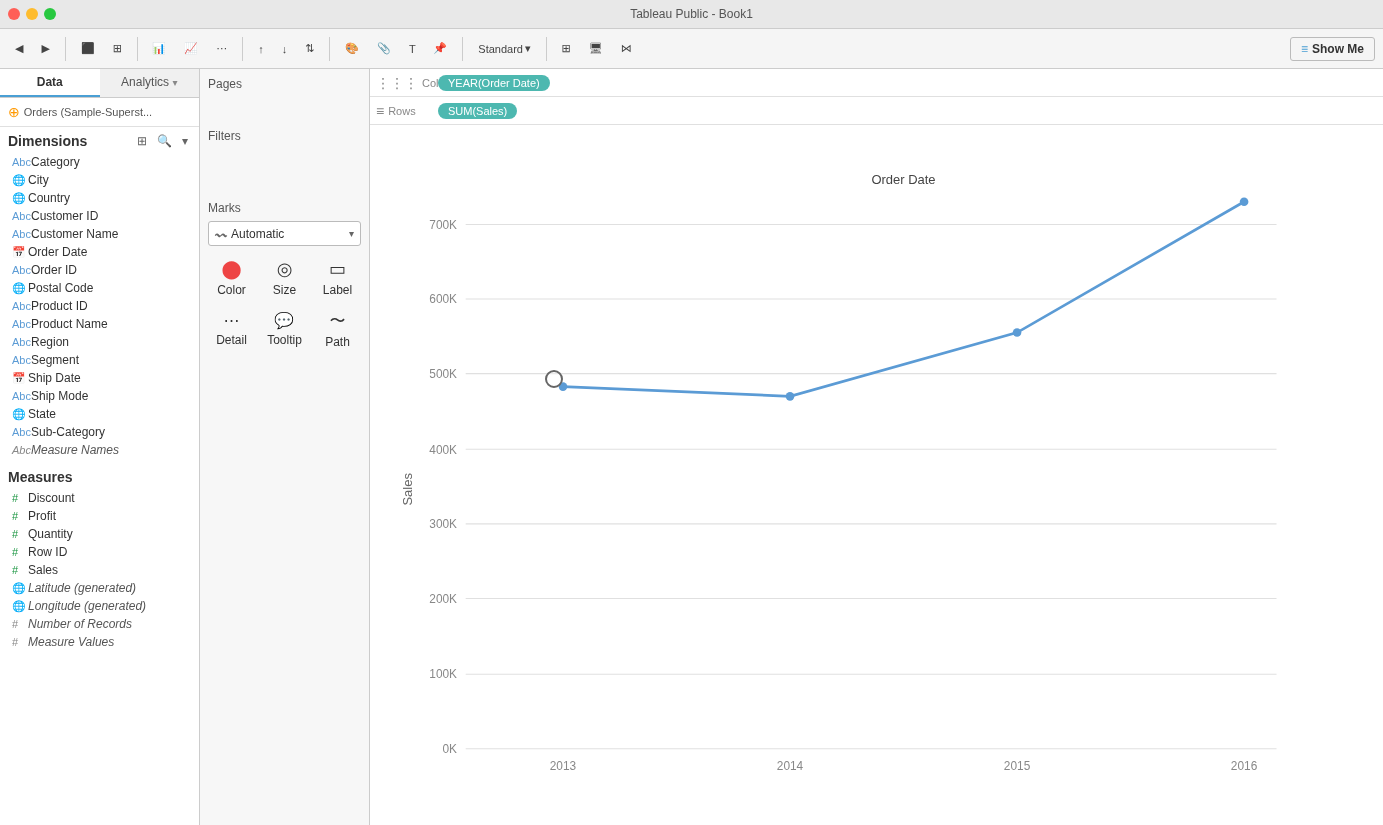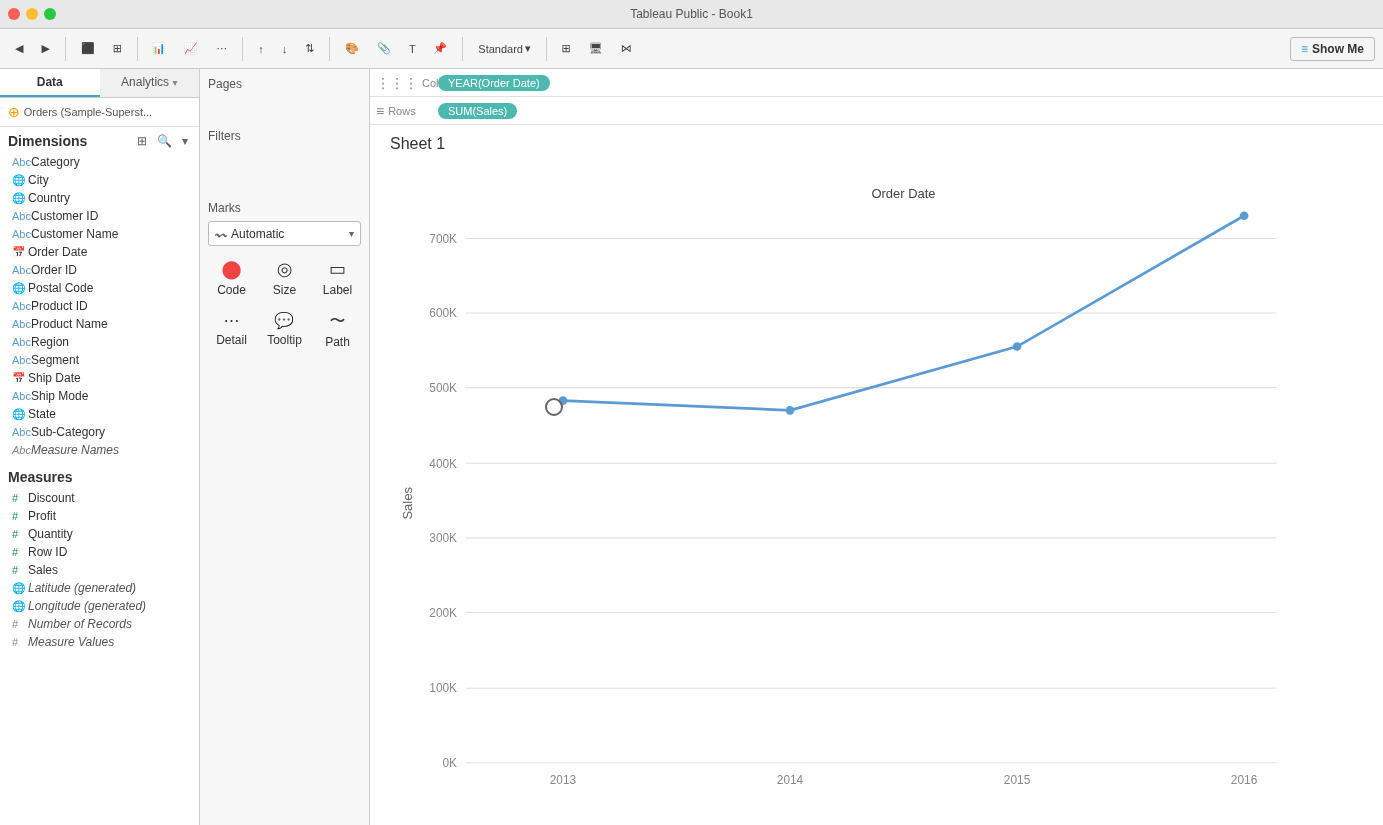--- a/index.html
+++ b/index.html
@@ -550,21 +550,21 @@
 
       <div class="marks-dropdown">
         <span class="marks-dropdown-icon">〰</span>
         <span class="marks-dropdown-text">Automatic</span>
         <span class="marks-dropdown-arrow">▾</span>
       </div>
 
       <div class="marks-controls">
         <div class="marks-control">
           <span style="color:#e44;font-size:18px">⬤</span>
-          <span>Code</span>
+          <span>Color</span>
         </div>
         <div class="marks-control">
           <span style="font-size:18px">◎</span>
           <span>Size</span>
         </div>
         <div class="marks-control">
           <span style="font-size:18px">▭</span>
           <span>Label</span>
         </div>
         <div class="marks-control">
@@ -595,21 +595,20 @@
 
     <div class="shelf">
       <div class="shelf-label">
         <span style="font-size:14px">≡</span>
         <span>Rows</span>
       </div>
       <div class="shelf-pill blue">SUM(Sales)</div>
     </div>
 
     <div class="sheet-area">
-      <div class="sheet-title">Sheet 1</div>
 
       <div class="chart-container">
         <svg class="chart" viewBox="0 0 900 580" preserveAspectRatio="xMidYMid meet">
 
           <text x="20" y="300" transform="rotate(-90, 20, 300)" text-anchor="middle" font-size="12" fill="#666">Sales</text>
 
           <line x1="70" y1="55" x2="820" y2="55" stroke="#e0e0e0" stroke-width="1"></line>
           <text x="62" y="59" text-anchor="end" font-size="11" fill="#888">700K</text>
 
           <line x1="70" y1="124" x2="820" y2="124" stroke="#e0e0e0" stroke-width="1"></line>

